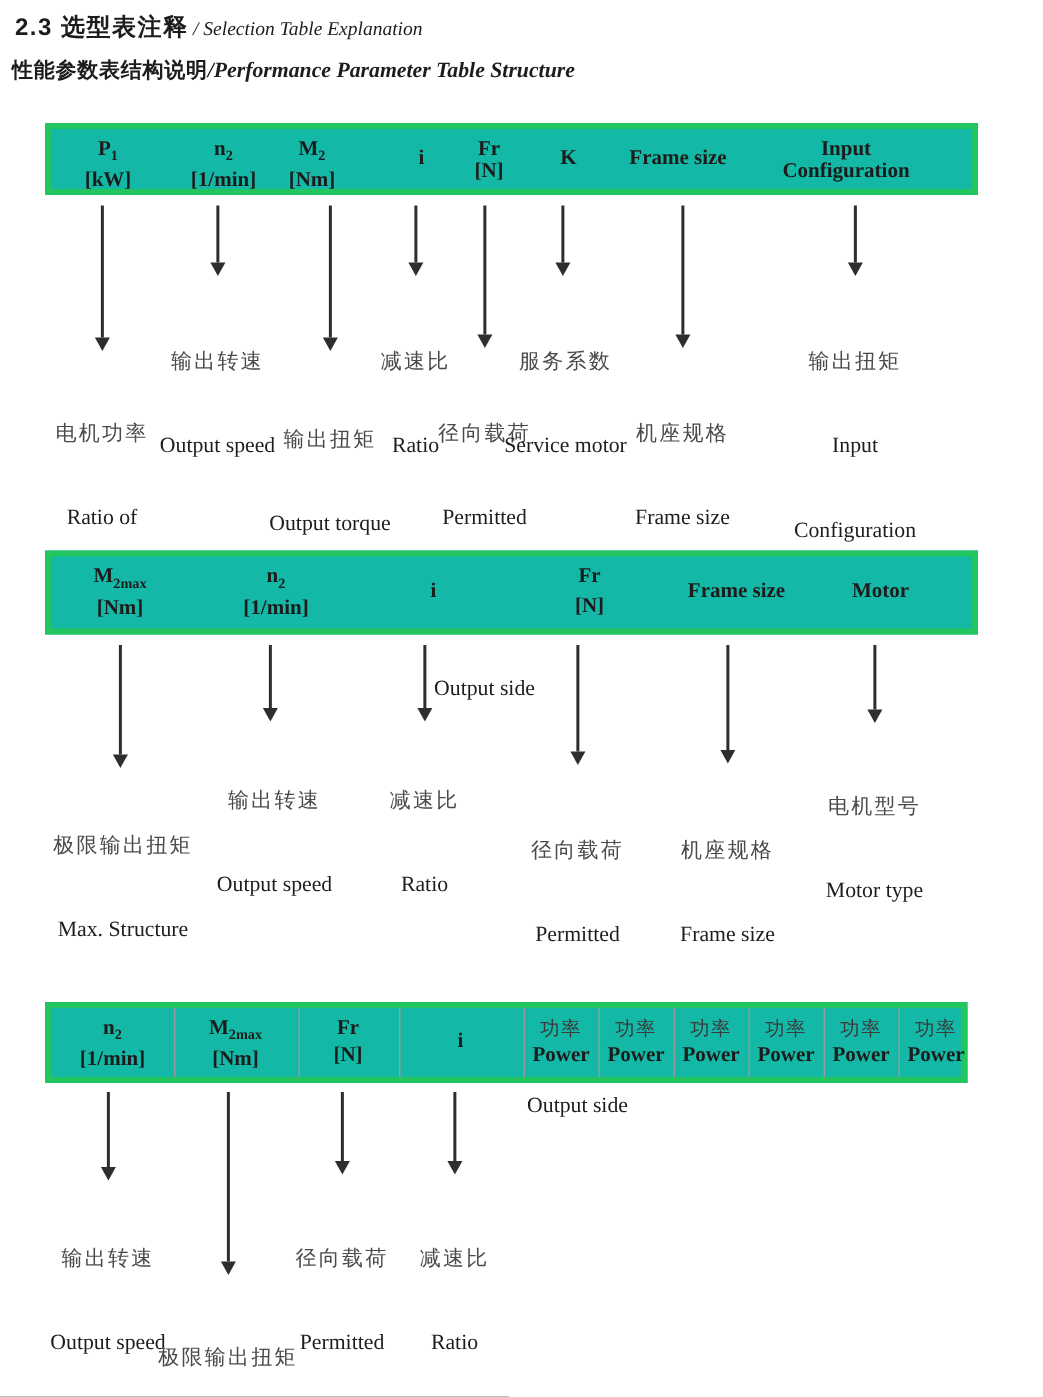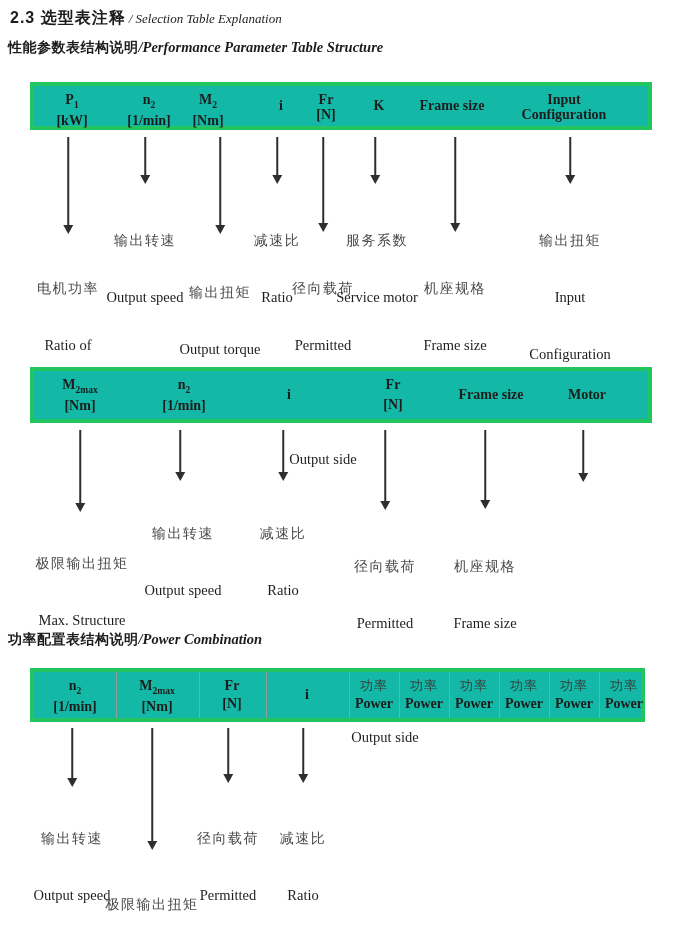--- a/index.html
+++ b/index.html
@@ -169,24 +169,25 @@
   <div class="callout" style="left:385px;top:520px">
     <div class="zh">径向载荷</div>
     <div class="en">Permitted</div>
     <div class="en">Overhung load</div>
     <div class="en">Output side</div>
   </div>
   <div class="callout" style="left:485px;top:520px">
     <div class="zh">机座规格</div>
     <div class="en">Frame size</div>
   </div>
-
-  <div class="heading" style="top:630px">
-    <span class="h-zh">功率配置表结构说明</span><span class="h-en">/Power Combination</span>
-  </div>
+  <div class="callout" style="left:583px;top:491px">
+    <div class="zh">电机型号</div>
+    <div class="en">Motor type</div>
+  </div>
+
 
   <div class="tbox" style="left:30px;top:668px;width:615px;height:54px">
     <i class="vline" style="left:82px"></i>
     <i class="vline" style="left:165px"></i>
     <i class="vline" style="left:232px"></i>
     <i class="vline" style="left:315px"></i>
     <i class="vline" style="left:365px"></i>
     <i class="vline" style="left:415px"></i>
     <i class="vline" style="left:465px"></i>
     <i class="vline" style="left:515px"></i>

